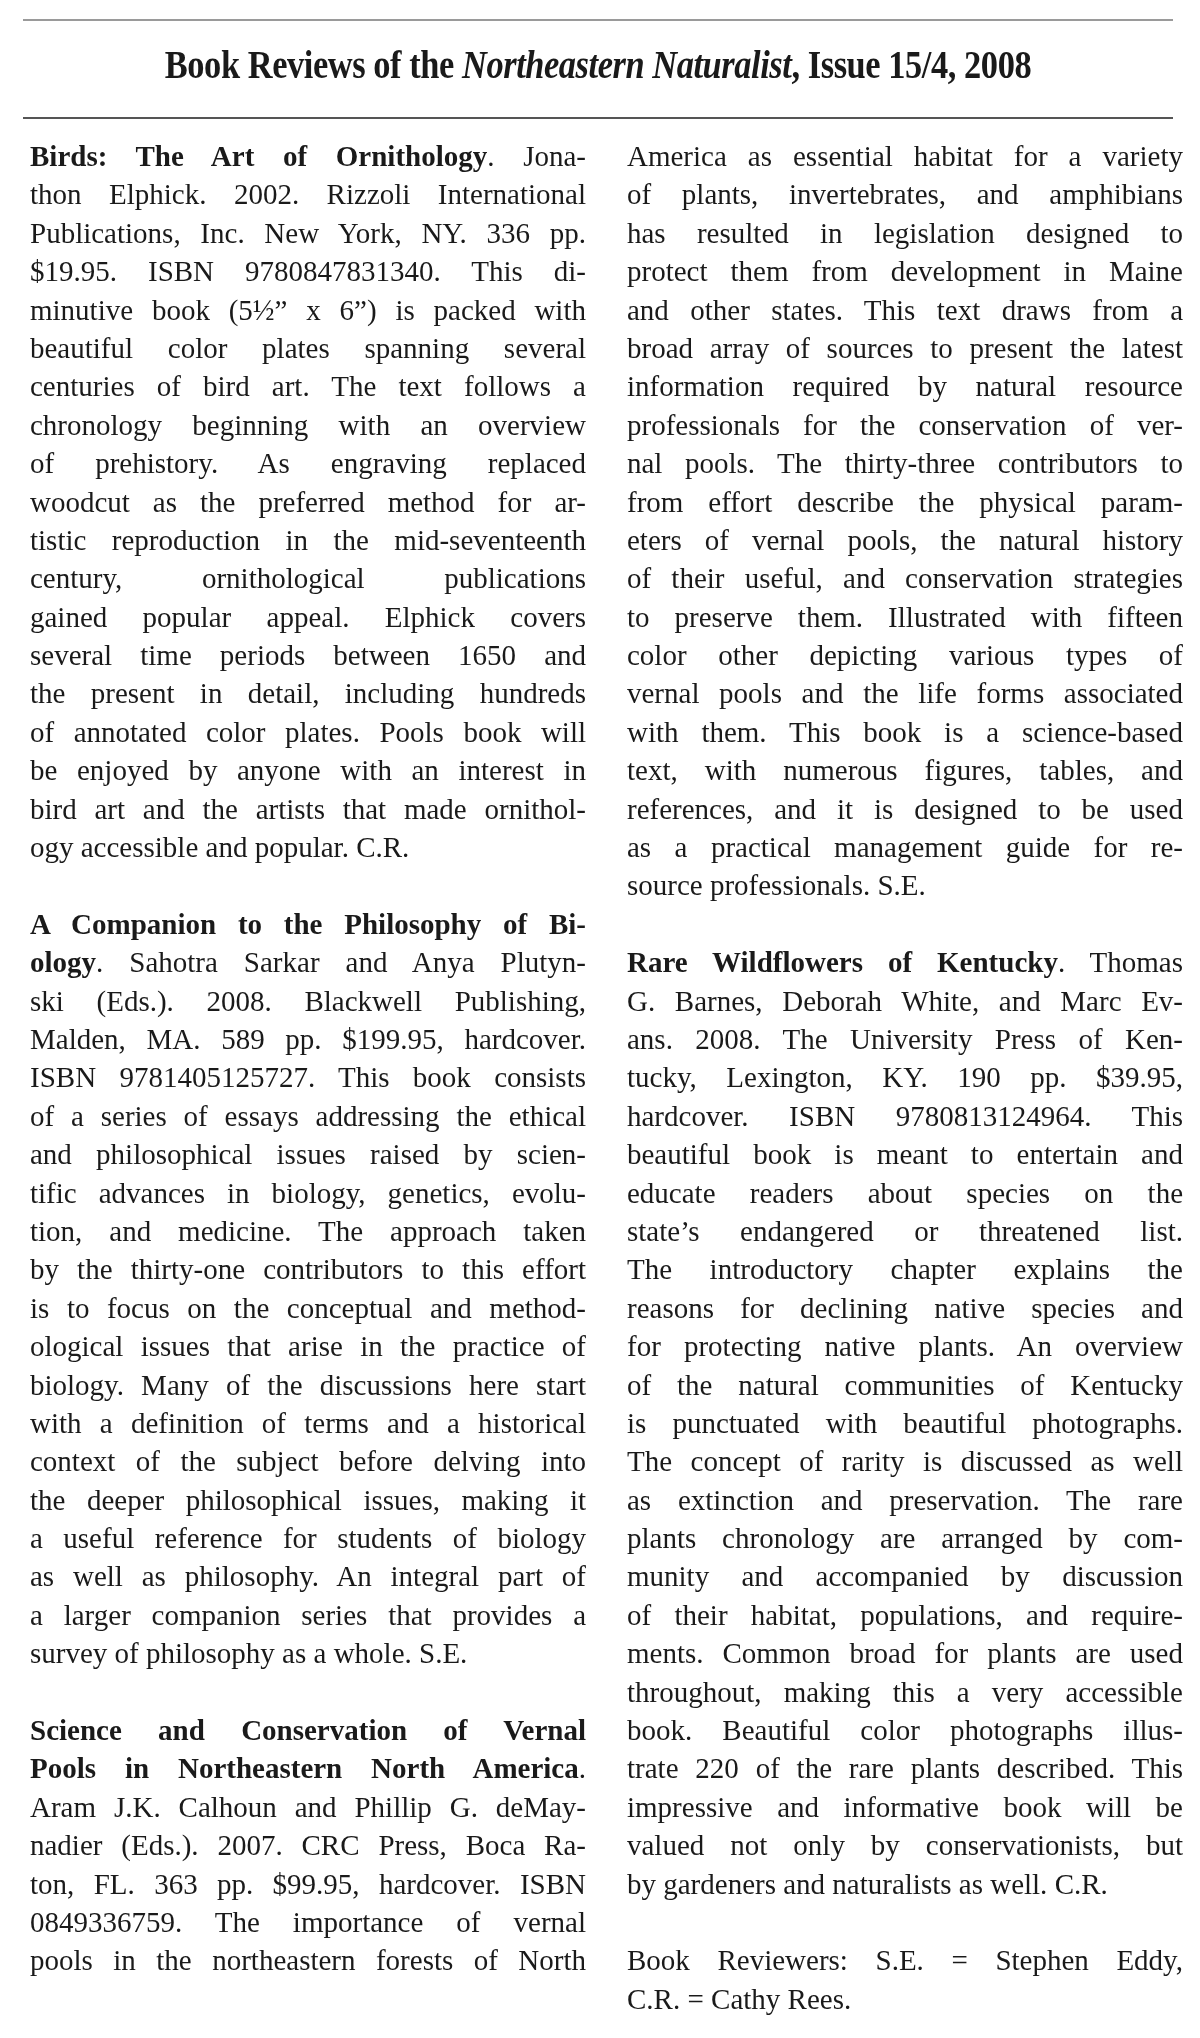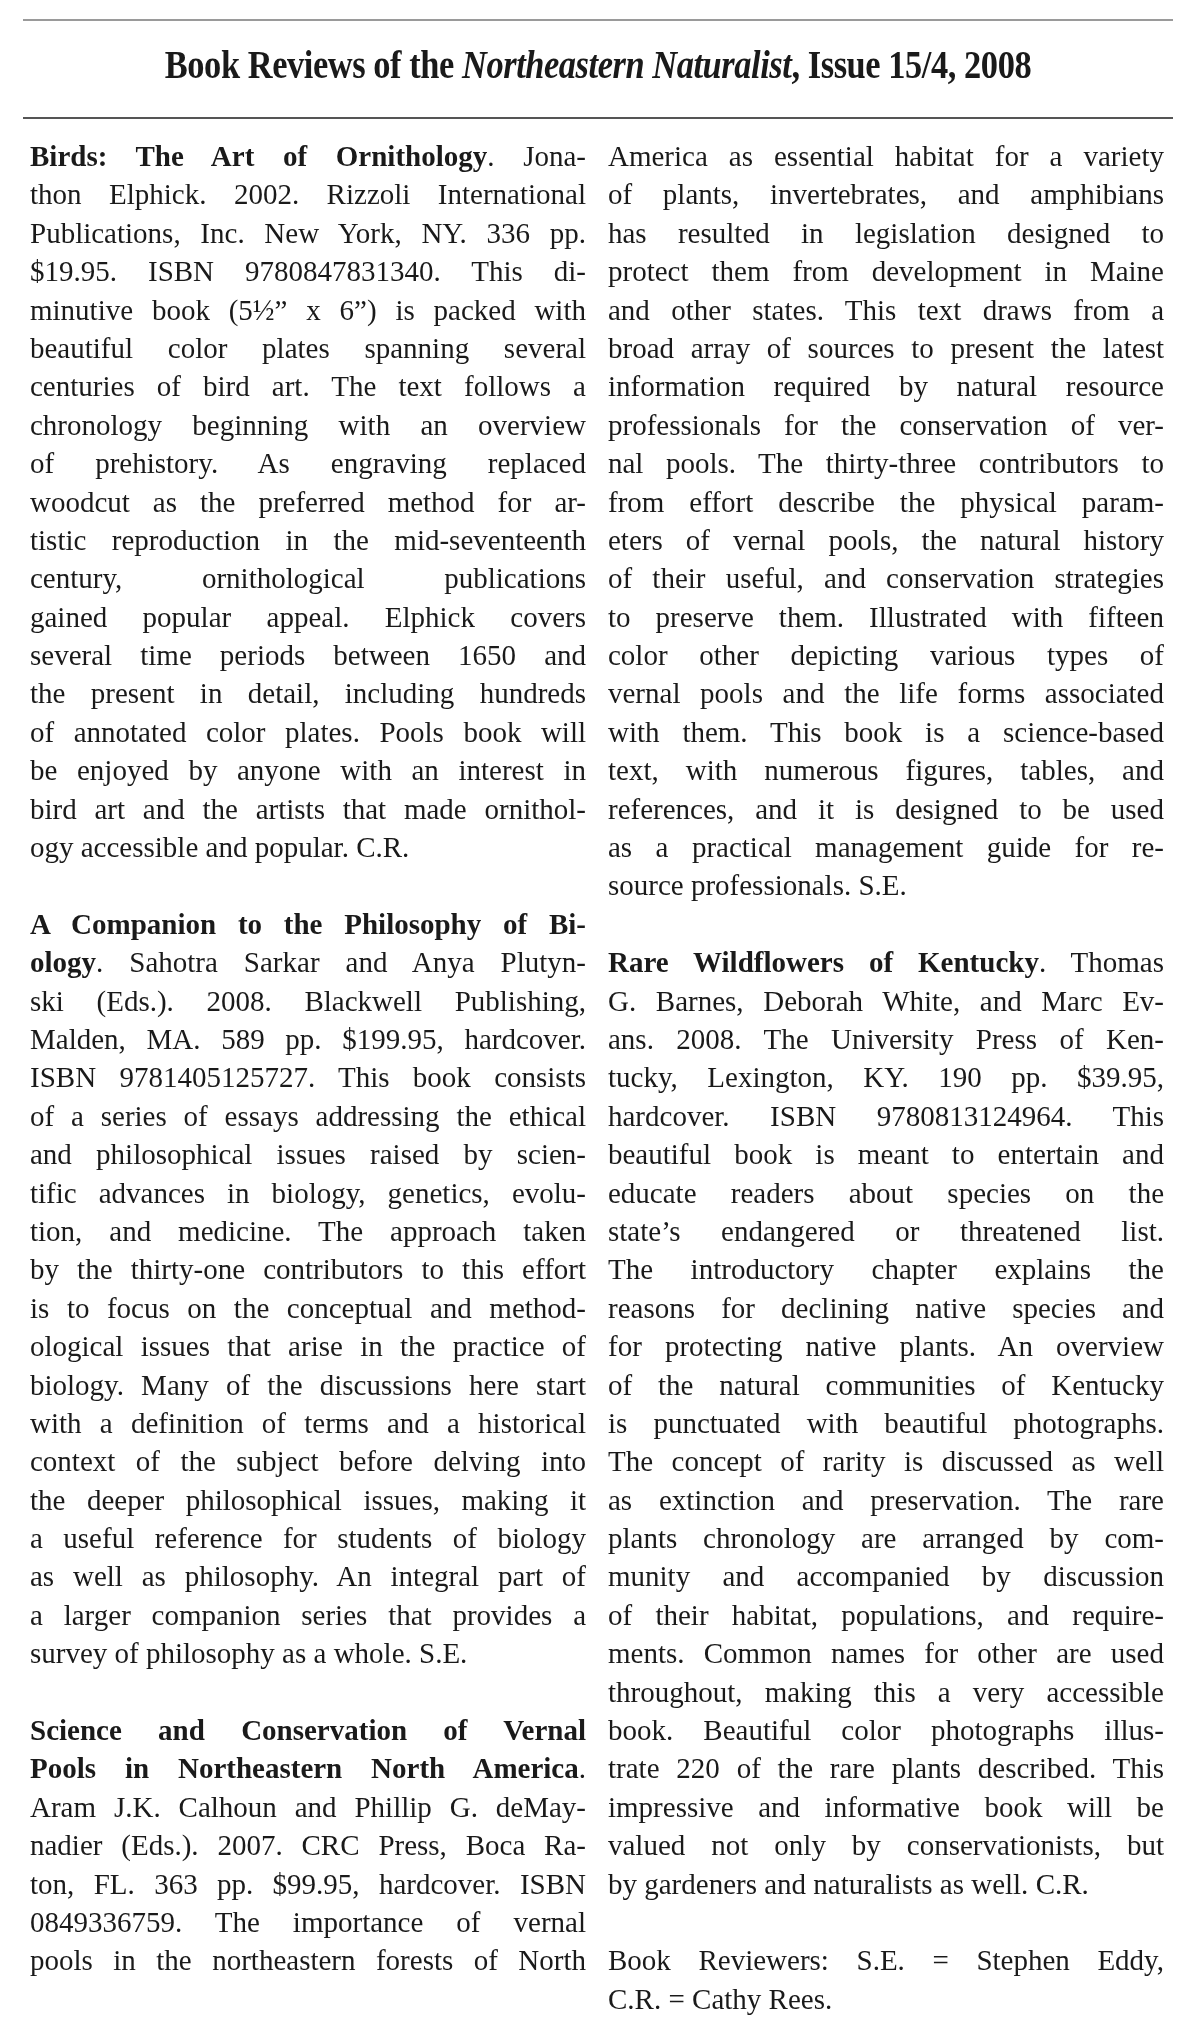--- a/index.html
+++ b/index.html
@@ -12,21 +12,21 @@
   .rule.bottom { top: 117px; background: #555555; }
   .title {
     position: absolute; left: 23px; width: 1150px; top: 40px; text-align: center;
     font-size: 40px; font-weight: bold; letter-spacing: -0.5px; line-height: 50px;
     transform: scaleX(0.86); transform-origin: center;
     white-space: nowrap;
   }
   .title i { font-weight: bold; }
   .col { position: absolute; top: 137px; width: 556px; font-size: 29px; line-height: 38.4px; }
   .col.left { left: 30px; }
-  .col.right { left: 608px; }
+  .col.right { left: 627px; }
   .line {
     display: block; height: 38.4px; white-space: nowrap; text-align: justify;
     text-align-last: justify; overflow: visible;
   }
   .line.last { text-align-last: left; }
   .gap { display: block; height: 38.4px; }
   .b { font-weight: bold; }
   .i { }
   .pageno {
     position: absolute; top: 1994px; left: 0; width: 989px; 
@@ -133,21 +133,21 @@
       <span class="line"><span>The introductory chapter explains the</span></span>
       <span class="line"><span>reasons for declining native species and</span></span>
       <span class="line"><span>for protecting native plants. An overview</span></span>
       <span class="line"><span>of the natural communities of Kentucky</span></span>
       <span class="line"><span>is punctuated with beautiful photographs.</span></span>
       <span class="line"><span>The concept of rarity is discussed as well</span></span>
       <span class="line"><span>as extinction and preservation. The rare</span></span>
       <span class="line"><span>plants chronology are arranged by com-</span></span>
       <span class="line"><span>munity and accompanied by discussion</span></span>
       <span class="line"><span>of their habitat, populations, and require-</span></span>
-      <span class="line"><span>ments. Common names for other are used</span></span>
+      <span class="line"><span>ments. Common broad for plants are used</span></span>
       <span class="line"><span>throughout, making this a very accessible</span></span>
       <span class="line"><span>book. Beautiful color photographs illus-</span></span>
       <span class="line"><span>trate 220 of the rare plants described. This</span></span>
       <span class="line"><span>impressive and informative book will be</span></span>
       <span class="line"><span>valued not only by conservationists, but</span></span>
       <span class="line last"><span>by gardeners and naturalists as well. </span><span class="i">C.R.</span></span>
     </div>
   <span class="gap"></span>
   <div>
     <span class="line"><span>Book Reviewers: </span><span class="i">S.E.</span><span> = Stephen Eddy,</span></span>

